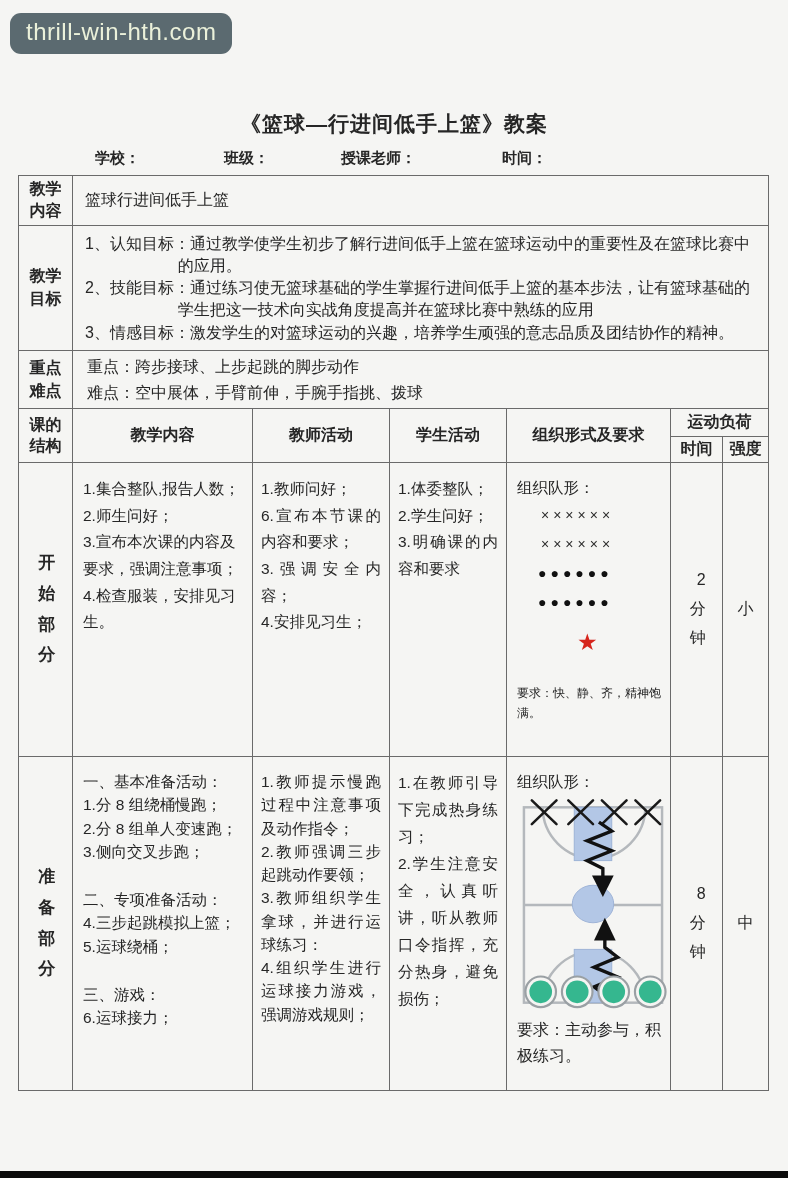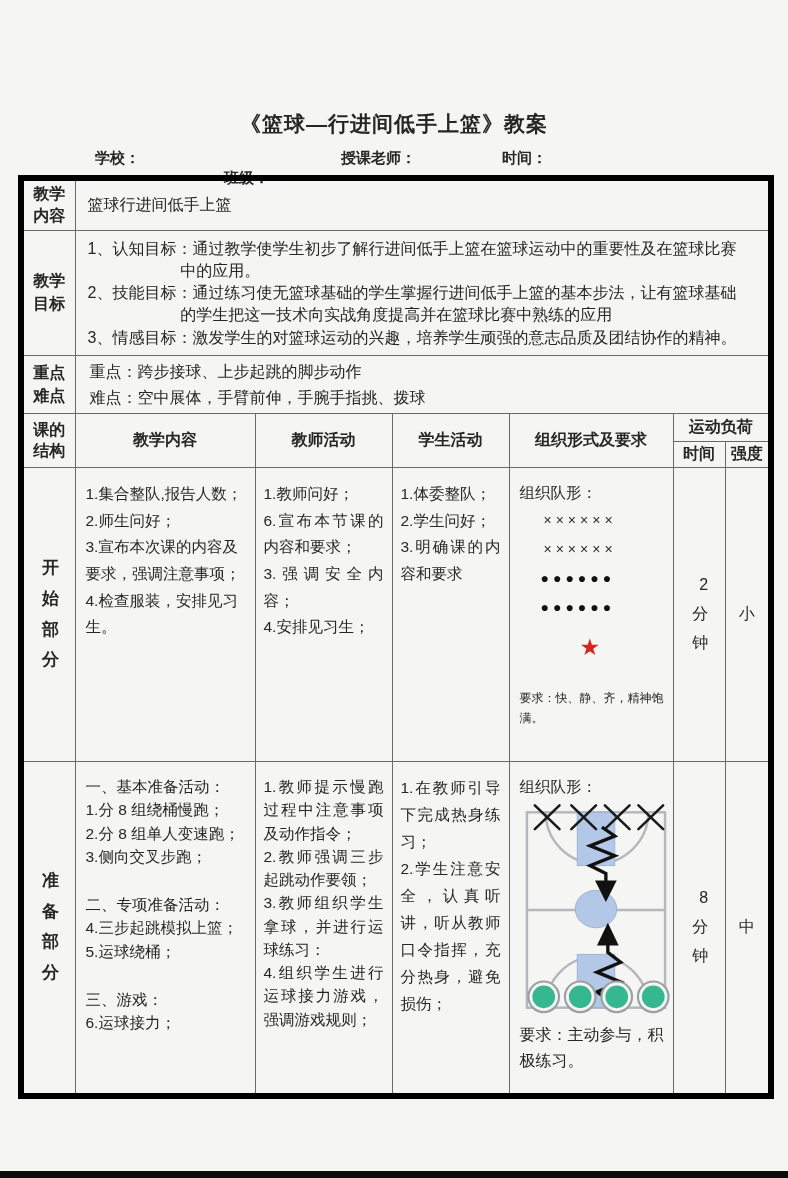--- a/index.html
+++ b/index.html
@@ -21,27 +21,27 @@
     border-radius: 11px;
     letter-spacing: 0.5px;
   }
   .title {
     position: absolute; top: 110px; left: 0; width: 100%;
     text-align: center; font-size: 21px; font-weight: 700;
     letter-spacing: 1px;
   }
   .fields { position: absolute; top: 149px; left: 0; width: 100%; height: 22px; }
   .fields span { position: absolute; font-size: 15px; font-weight: 700; }
-  .f1 { left: 95px; }  .f2 { left: 224px; margin-top: 20px; }  .f3 { left: 341px; }  .f4 { left: 502px; text-align: center; }
+  .f1 { left: 95px; }  .f2 { left: 224px; }  .f3 { left: 341px; }  .f4 { left: 502px; text-align: center; }
 
   table.plan {
     position: absolute; left: 18px; top: 175px;
     width: 750px; table-layout: fixed;
     border-collapse: collapse;
-    border: 6px solid #000000;
+    border: 1px solid #000000;
   }
   td { border: 1px solid #6a6a6a; vertical-align: top; }
 
   .lbl { text-align: center; vertical-align: middle; font-weight: 700; font-size: 16px; line-height: 1.4; padding: 2px; }
   .lbl .w2 { width: 2.25em; margin: 0 auto; word-break: break-all; }
   .val { font-size: 16px; padding: 4px 12px; vertical-align: middle; }
   .obj { font-size: 16px; padding: 7px 16px 6px 12px; line-height: 1.39; vertical-align: middle; }
   .obj p { padding-left: 5.8em; text-indent: -5.8em; }
   .kp { font-size: 16px; padding: 3px 14px; line-height: 1.6; vertical-align: middle; }
   .hdr { text-align: center; vertical-align: middle; font-weight: 700; font-size: 16px; padding: 2px; }
@@ -68,20 +68,21 @@
   .time-cell { text-align: center; vertical-align: middle; font-size: 16px; }
   .int-cell  { text-align: center; vertical-align: middle; font-size: 16px; }
 
   .bottom-bar { position: absolute; left: 0; bottom: 0; width: 100%; height: 7px; background: #0b0b0b; }
 </style>
 </head>
 <body>
 
 <div class="page">
 
+  <div class="badge">thrill-win-hth.com</div>
 
   <div class="title">《篮球—行进间低手上篮》教案</div>
 
   <div class="fields">
     <span class="f1">学校：</span>
     <span class="f2">班级：</span>
     <span class="f3">授课老师：</span>
     <span class="f4">时间：</span>
   </div>
 

